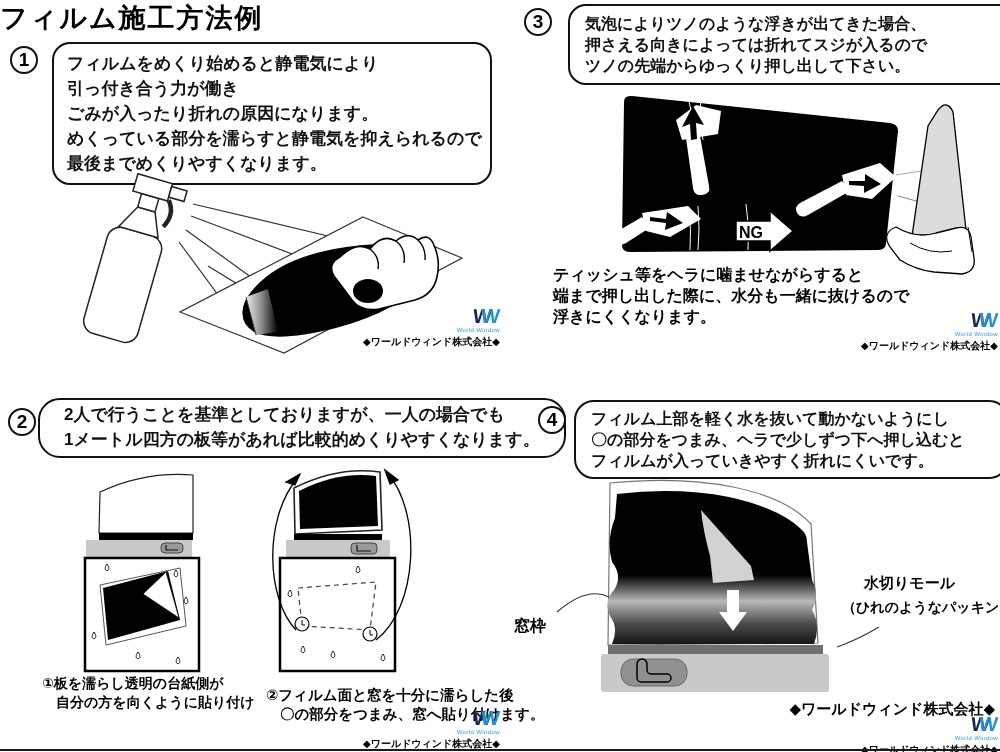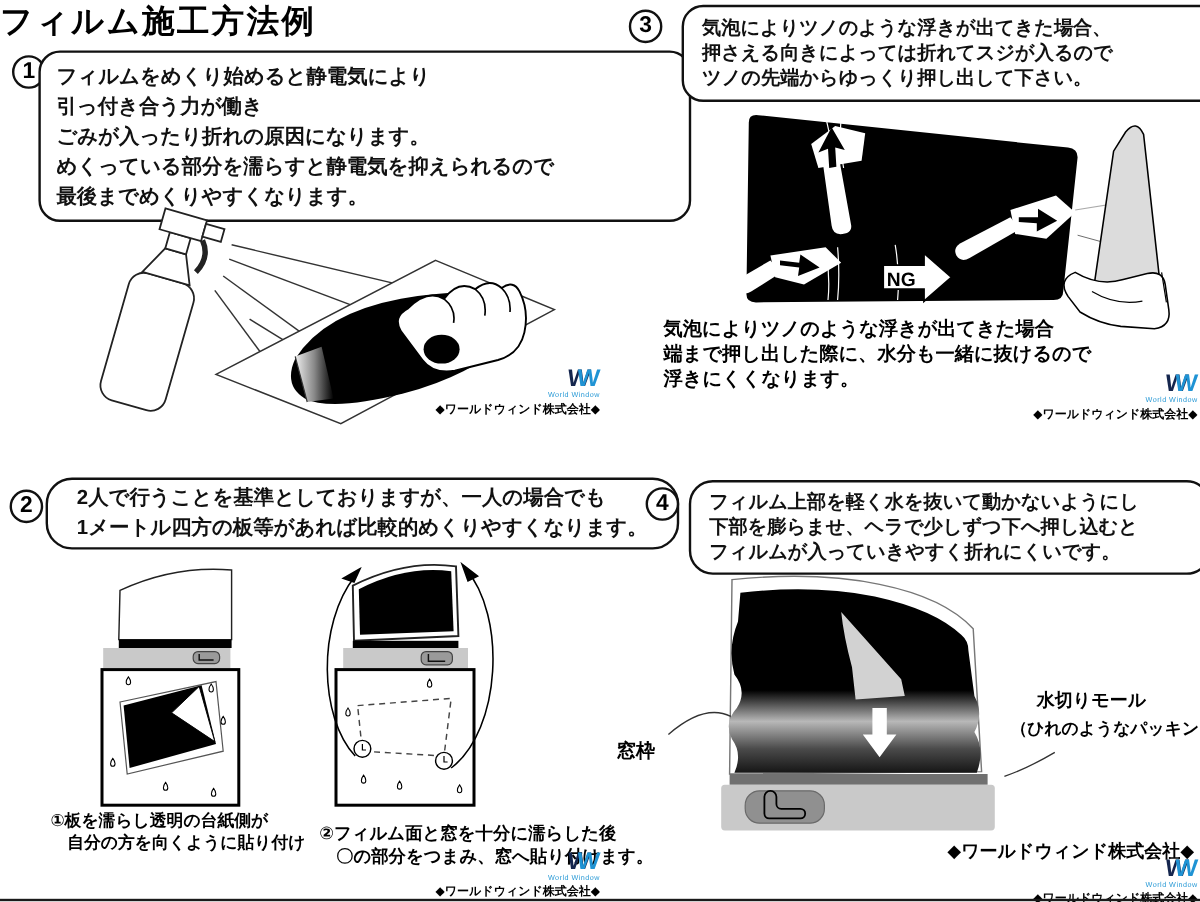--- a/index.html
+++ b/index.html
@@ -31,21 +31,21 @@
 svg{display:block}
 </style>
 </head>
 <body>
 
 <div id="canvas">
 
   <div class="abs title" style="left:0;top:5;width:560;text-align:right">フィルム施工方法例</div>
 
   <div class="abs stepnum" style="left:10px;top:46px">1</div>
-  <div class="abs bubble b17" style="left:32px;top:42px;width:544px">
+  <div class="abs bubble b17" style="left:52px;top:42px;width:440px">
     <div>フィルムをめくり始めると静電気により</div>
     <div>引っ付き合う力が働き</div>
     <div>ごみが入ったり折れの原因になります。</div>
     <div>めくっている部分を濡らすと静電気を抑えられるので</div>
     <div>最後までめくりやすくなります。</div>
   </div>
 
   <svg class="abs" style="left:38px;top:172px" width="470" height="200" viewBox="0 0 470 200">
     <defs>
       <linearGradient id="peel" x1="0" y1="0" x2="1" y2="0">
@@ -140,21 +140,21 @@
 
     <g>
       <line x1="348" y1="116" x2="388" y2="127" stroke="#666" stroke-width="0.8"></line>
       <path d="M388,30 q9,-11 15,2 L416,150 q2,12 -10,15 L372,173 q-12,3 -11,-10 L378,46 Z" fill="#dcdcdc" stroke="#000" stroke-width="1.3"></path>
       <path d="M346,147 q-15,6 -6,20 l10,13 q16,10 34,12 l28,2 q14,-2 12,-16 l-3,-21 q-2,-12 -15,-9 l-20,5 q-20,6 -40,-6 z" fill="#fff" stroke="#000" stroke-width="1.3"></path>
       <path d="M360,163 q20,12 42,8 M418,147 l4,25" fill="none" stroke="#000" stroke-width="1"></path>
     </g>
   </svg>
 
   <div class="abs note" style="left:553px;top:264px">
-    <div>気泡によりツノのような浮きが出てきた場合</div>
+    <div>ティッシュ等をヘラに噛ませながらすると</div>
     <div>端まで押し出した際に、水分も一緒に抜けるので</div>
     <div>浮きにくくなります。</div>
   </div>
 
   <div class="abs brand" style="left:852px;top:310px;width:146px">
     <div class="ww-row">
       <span class="ww1">W</span>
       <span class="ww2">W</span>
     </div>
     <div class="ww-sub">World Window</div>
@@ -231,21 +231,21 @@
       <span class="ww1">W</span>
       <span class="ww2">W</span>
     </div>
     <div class="ww-sub">World Window</div>
     <div class="brand-co">◆ワールドウィンド株式会社◆</div>
   </div>
 
   <div class="abs stepnum" style="left:538px;top:406px">4</div>
   <div class="abs bubble b16b" style="left:574px;top:400px;width:435px">
     <div>フィルム上部を軽く水を抜いて動かないようにし</div>
-    <div>下部を膨らませ、ヘラで少しずつ下へ押し込むと</div>
+    <div>〇の部分をつまみ、ヘラで少しずつ下へ押し込むと</div>
     <div>フィルムが入っていきやすく折れにくいです。</div>
   </div>
 
   <svg class="abs" style="left:515px;top:470px" width="480" height="228" viewBox="0 0 480 228">
     <defs>
       <linearGradient id="filmgrad" x1="0" y1="0" x2="0" y2="1">
         <stop offset="0" stop-color="#000"></stop>
         <stop offset="0.55" stop-color="#000"></stop>
         <stop offset="0.72" stop-color="#b8b8b8"></stop>
         <stop offset="0.87" stop-color="#4a4a4a"></stop>

